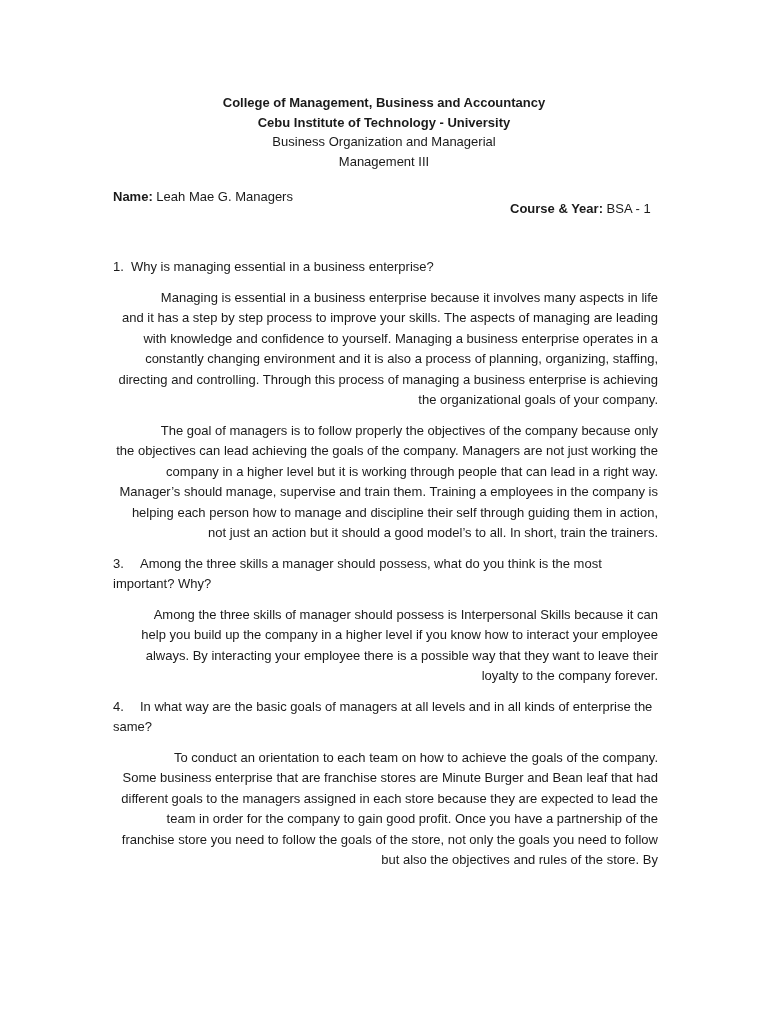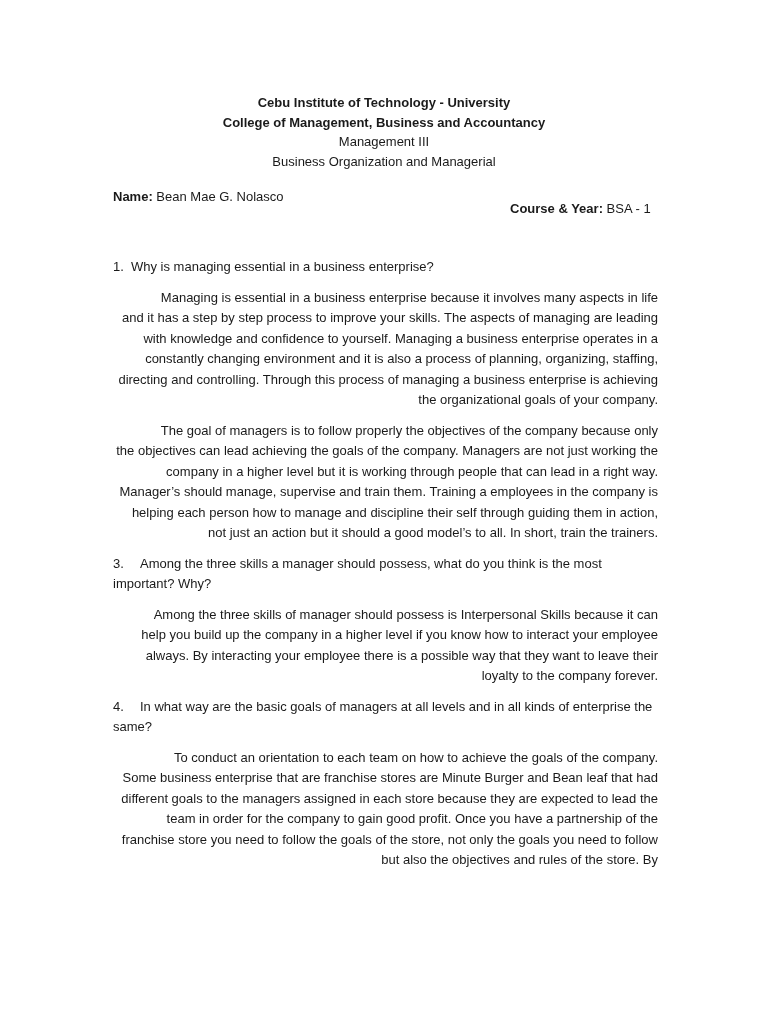--- a/index.html
+++ b/index.html
@@ -65,30 +65,30 @@
       text-align: right;
     }
     .answer .indent { display: inline-block; }
   </style>
 </head>
 <body>
 
 <div class="page">
 
   <div class="header">
+    <div class="bold">College of Management, Business and Accountancy</div>
     <div class="bold">Cebu Institute of Technology - University</div>
-    <div class="bold">College of Management, Business and Accountancy</div>
+    <div>Business Organization and Managerial</div>
     <div>Management III</div>
-    <div>Business Organization and Managerial</div>
   </div>
 
   <div class="meta">
     <div class="meta-row">
       <div class="meta-left">
-        <span class="lbl">Name:</span><span> Bean Mae G. Nolasco</span>
+        <span class="lbl">Name:</span><span> Leah Mae G. Managers</span>
       </div>
       <div class="meta-right">
         <span class="lbl">Course &amp; Year:</span><span> BSA - 1</span>
       </div>
     </div>
   </div>
 
   <div class="content">
 
     <div>

